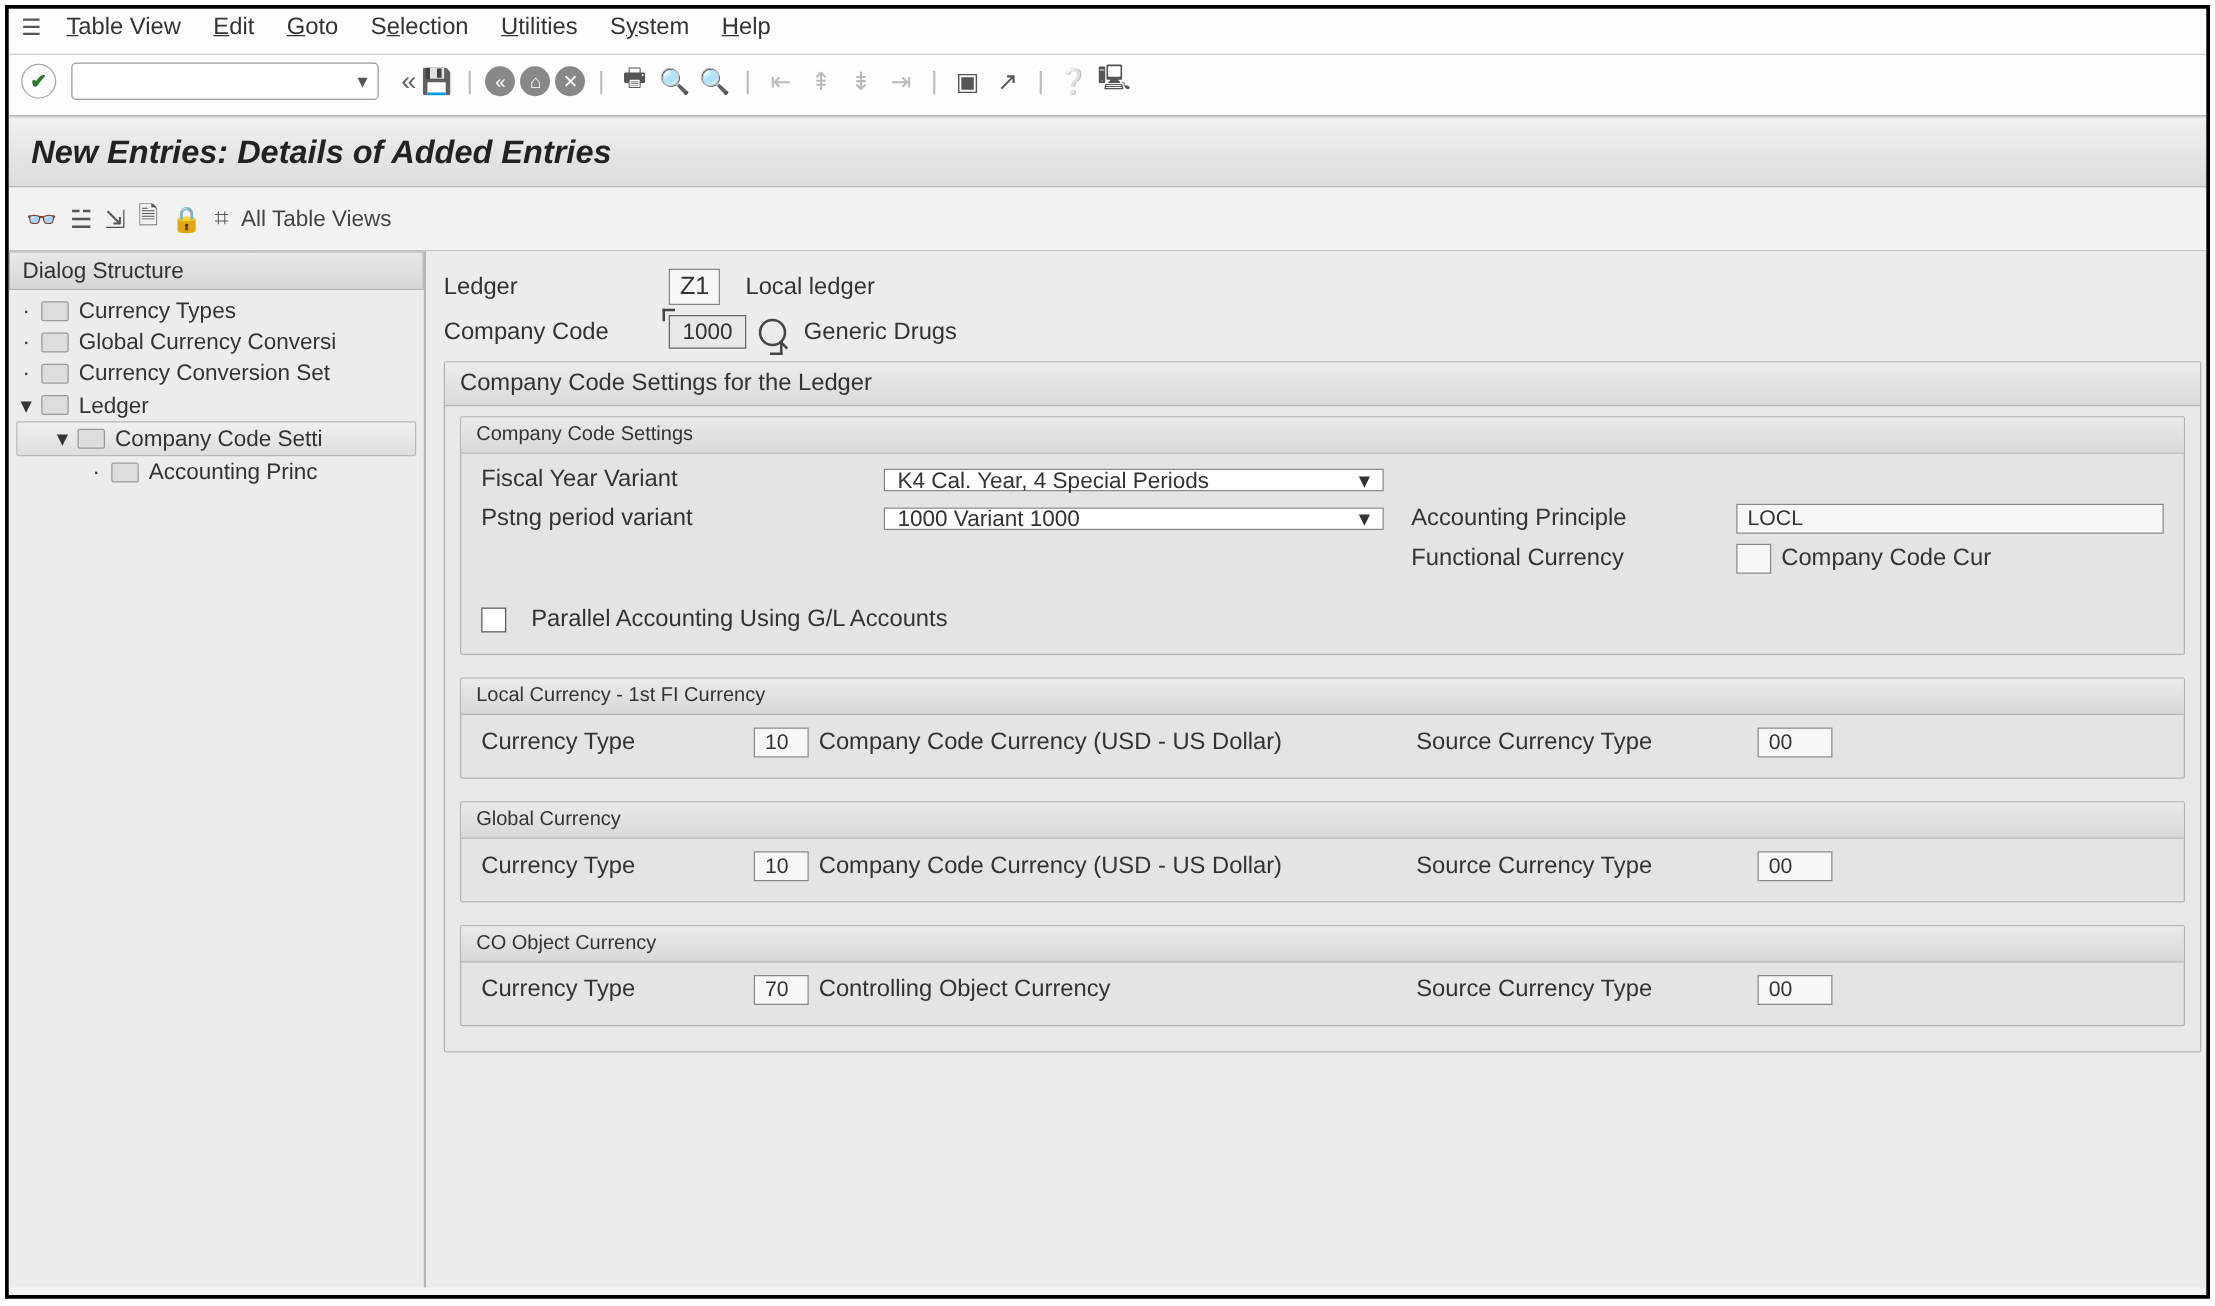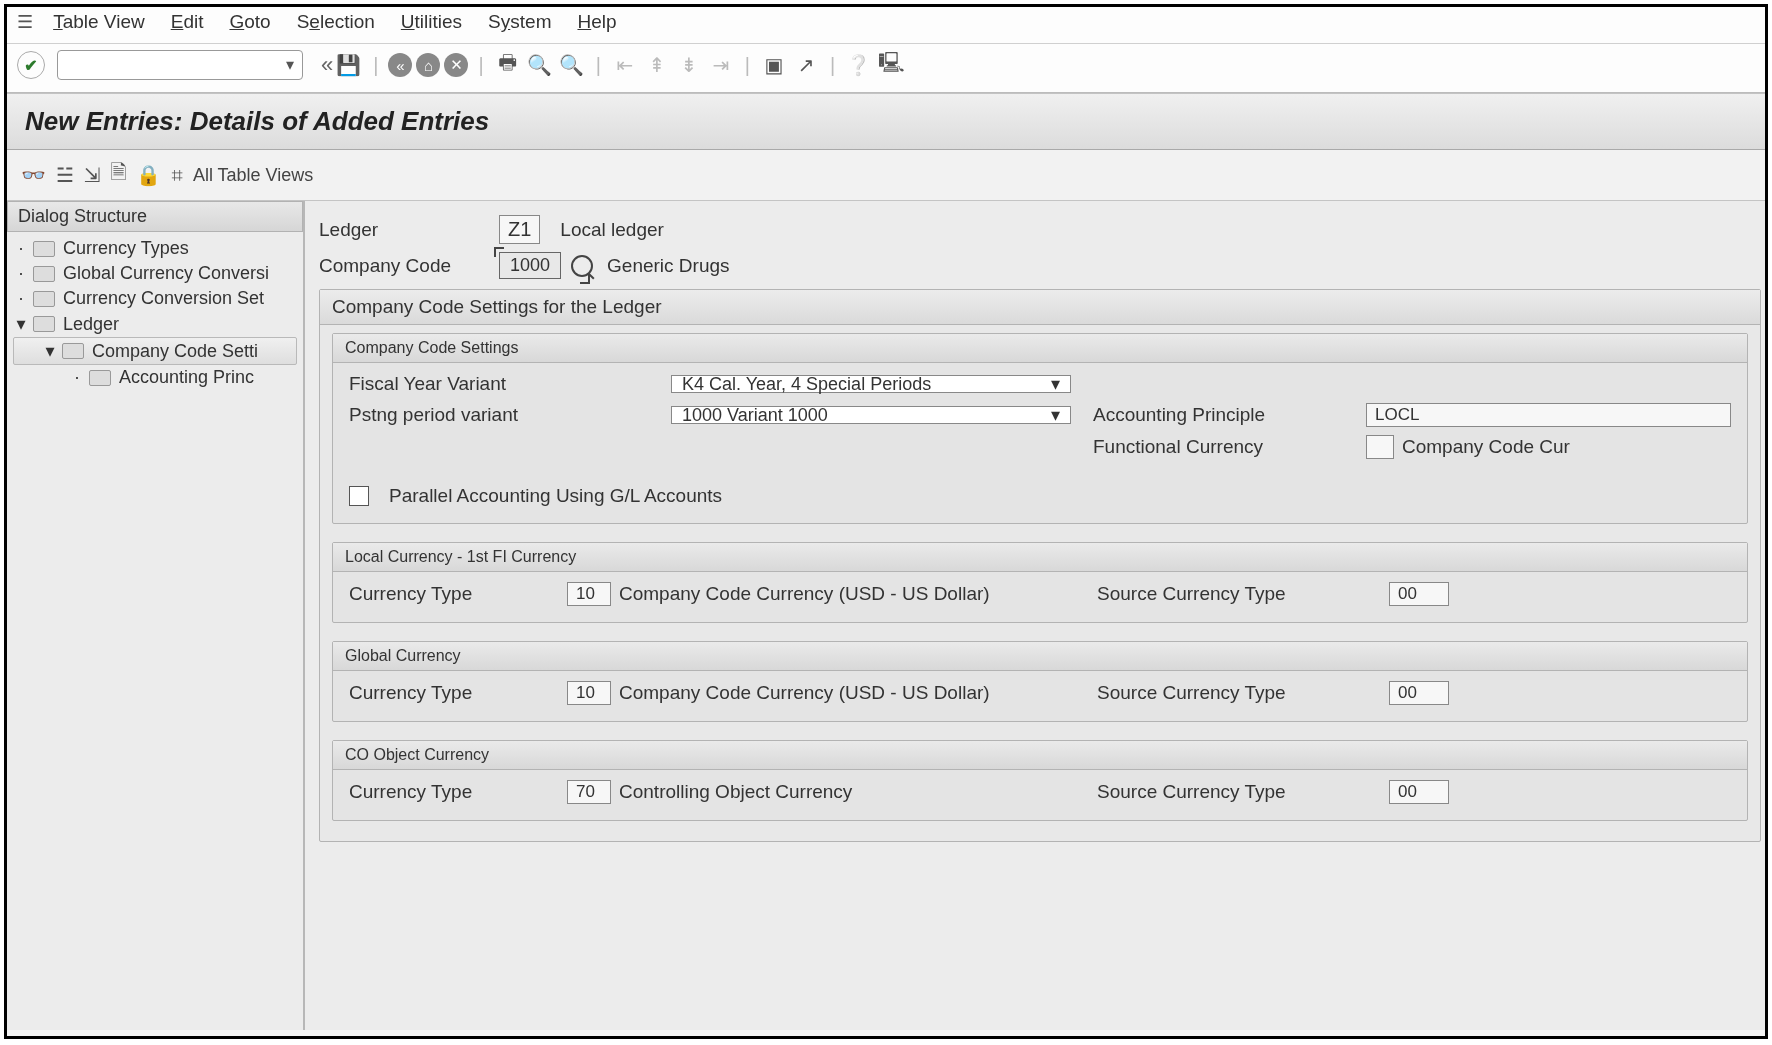--- a/index.html
+++ b/index.html
@@ -120,21 +120,21 @@
     color: #444;
   }
   .app-toolbar .at-icon { font-size: 20px; color:#555; }
 
   
   .body {
     display: flex;
     height: calc(100% - 200px);
   }
   .sidebar {
-    width: 298px;
+    width: 334px;
     border-right: 2px solid #b7b7b7;
     background: #ececec;
   }
   .sidebar-header {
     background: linear-gradient(#e8e8e8,#d6d6d6);
     border: 1px solid #b2b2b2;
     padding: 4px 10px;
     font-size: 18px;
   }
   .tree {
@@ -268,21 +268,21 @@
     display: flex;
     align-items: center;
     justify-content: space-between;
     padding: 0 10px;
     font-size: 18px;
   }
   .right-pair {
     display: grid;
     grid-template-columns: 260px auto;
     align-items: center;
-    column-gap: 13px;
+    column-gap: 0;
   }
   .small-box {
     border: 1px solid #888;
     background: #f7f7f7;
     padding: 1px 8px;
     font-size: 17px;
     min-width: 40px;
     text-align: left;
     display: inline-block;
   }
@@ -302,21 +302,21 @@
     display: grid;
     grid-template-columns: 210px 44px 470px 1fr;
     column-gap: 8px;
     align-items: center;
     font-size: 19px;
   }
   .cur-right-pair {
     display: grid;
     grid-template-columns: 260px 60px;
     align-items: center;
-    column-gap: 32px;
+    column-gap: 13px;
   }
 </style>
 </head>
 <body>
 
 <div class="sap-window">
 
   <div class="menu-bar">
     <span class="window-icon">☰</span>
     <span class="menu-item"><span class="ul">T</span>able View</span>

